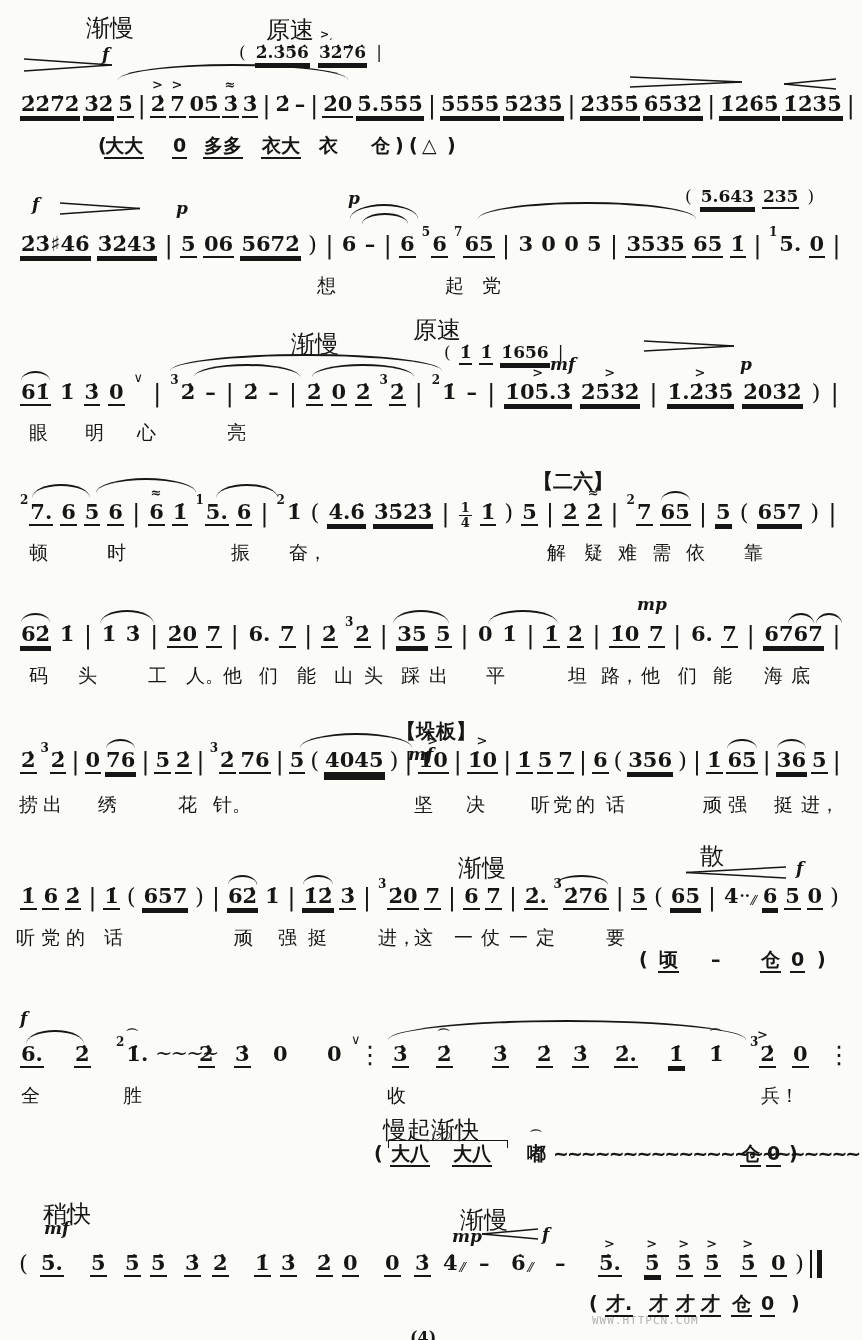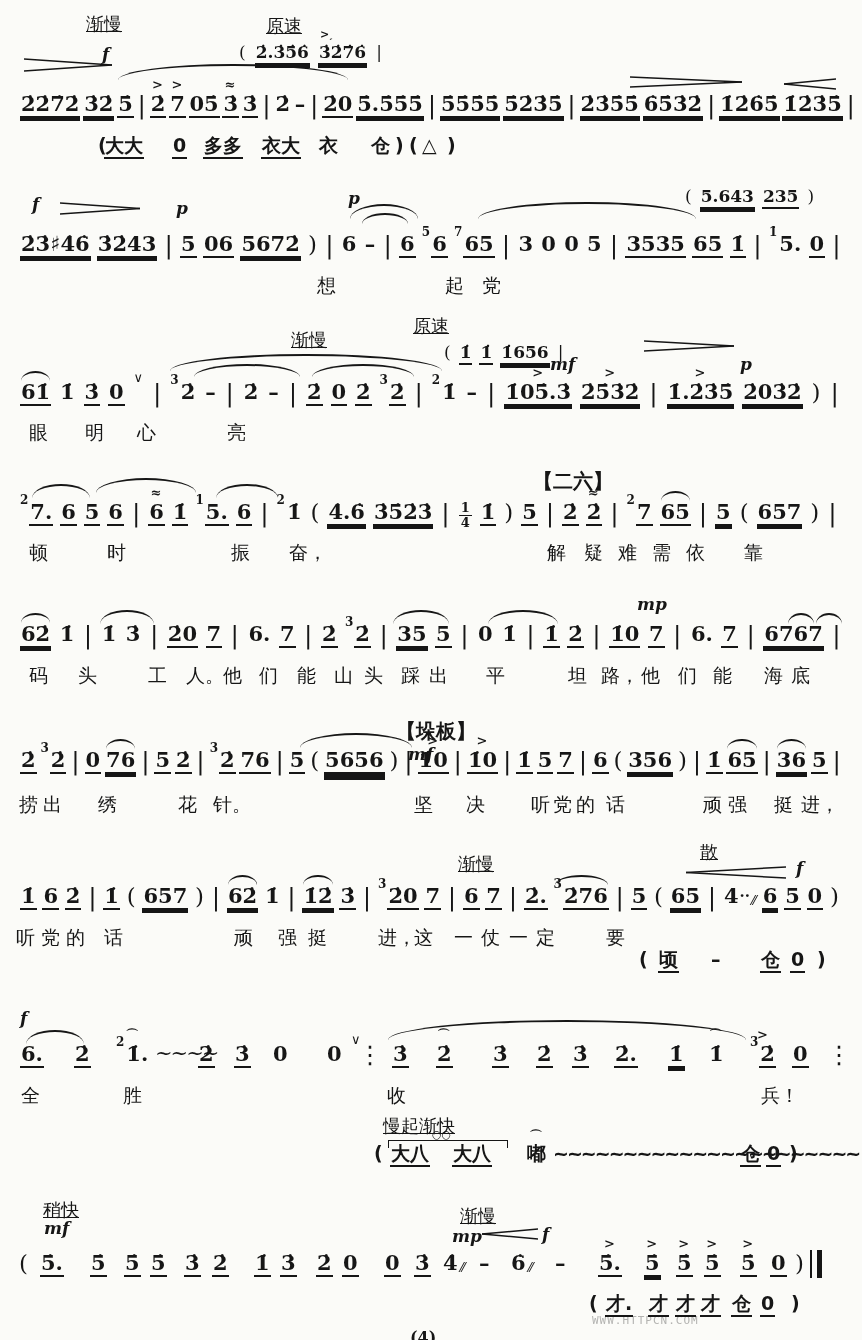--- a/index.html
+++ b/index.html
@@ -32,21 +32,21 @@
   .dotbar{font-weight:400;font-size:24px;}
   .wavy{font-weight:400;letter-spacing:-2px;}
   .frac .core{display:inline-flex;flex-direction:column;align-items:center;font-size:13px;line-height:1.05;}
   .fn{border-bottom:1.5px solid #161616;padding:0 2px;}
   .fd{padding:0 2px;}
   
   .lyrics .tok{font-weight:400;font-size:19px;font-family:"DejaVu Sans","Liberation Sans",sans-serif;}
   .perc .tok{font-weight:700;font-size:19px;font-family:"DejaVu Sans","Liberation Sans",sans-serif;}
   
   .annot{position:absolute;white-space:nowrap;}
-  .cn{font-size:18px;font-weight:400;font-family:"DejaVu Sans","Liberation Sans",sans-serif;text-decoration:underline;}
+  .cn{font-size:24px;font-weight:400;font-family:"DejaVu Sans","Liberation Sans",sans-serif;}
   .cnb{font-size:20px;font-weight:700;font-family:"DejaVu Sans","Liberation Sans",sans-serif;}
   .dyn{font-style:italic;font-weight:700;font-size:17px;font-family:"DejaVu Serif",serif;}
   .tiny{font-size:11px;font-weight:700;}
   .arc{position:absolute;border-top:2px solid #161616;
        border-radius:50% 50% 0 0/100% 100% 0 0;}
   .bracket{position:absolute;height:7px;border-top:1.8px solid #161616;
            border-left:1.8px solid #161616;border-right:1.8px solid #161616;}
   .endbar{position:absolute;width:5px;border-left:2px solid #161616;border-right:5px solid #161616;}
   .hairpin{position:absolute;}
   
@@ -808,21 +808,21 @@
       <span class="tok bar">
         <span class="core">|</span>
       </span>
       <span class="tok">
         <span class="core u1">5</span>
       </span>
       <span class="tok paren">
         <span class="core">(</span>
       </span>
       <span class="tok">
-        <span class="core u3">5656</span>
+        <span class="core u3">4045</span>
       </span>
       <span class="tok paren">
         <span class="core">)</span>
       </span>
       <span class="tok bar">
         <span class="core">|</span>
       </span>
       <span class="tok">
         <span class="core u1">1̇0</span>
         <span class="topmark">&gt;</span>

